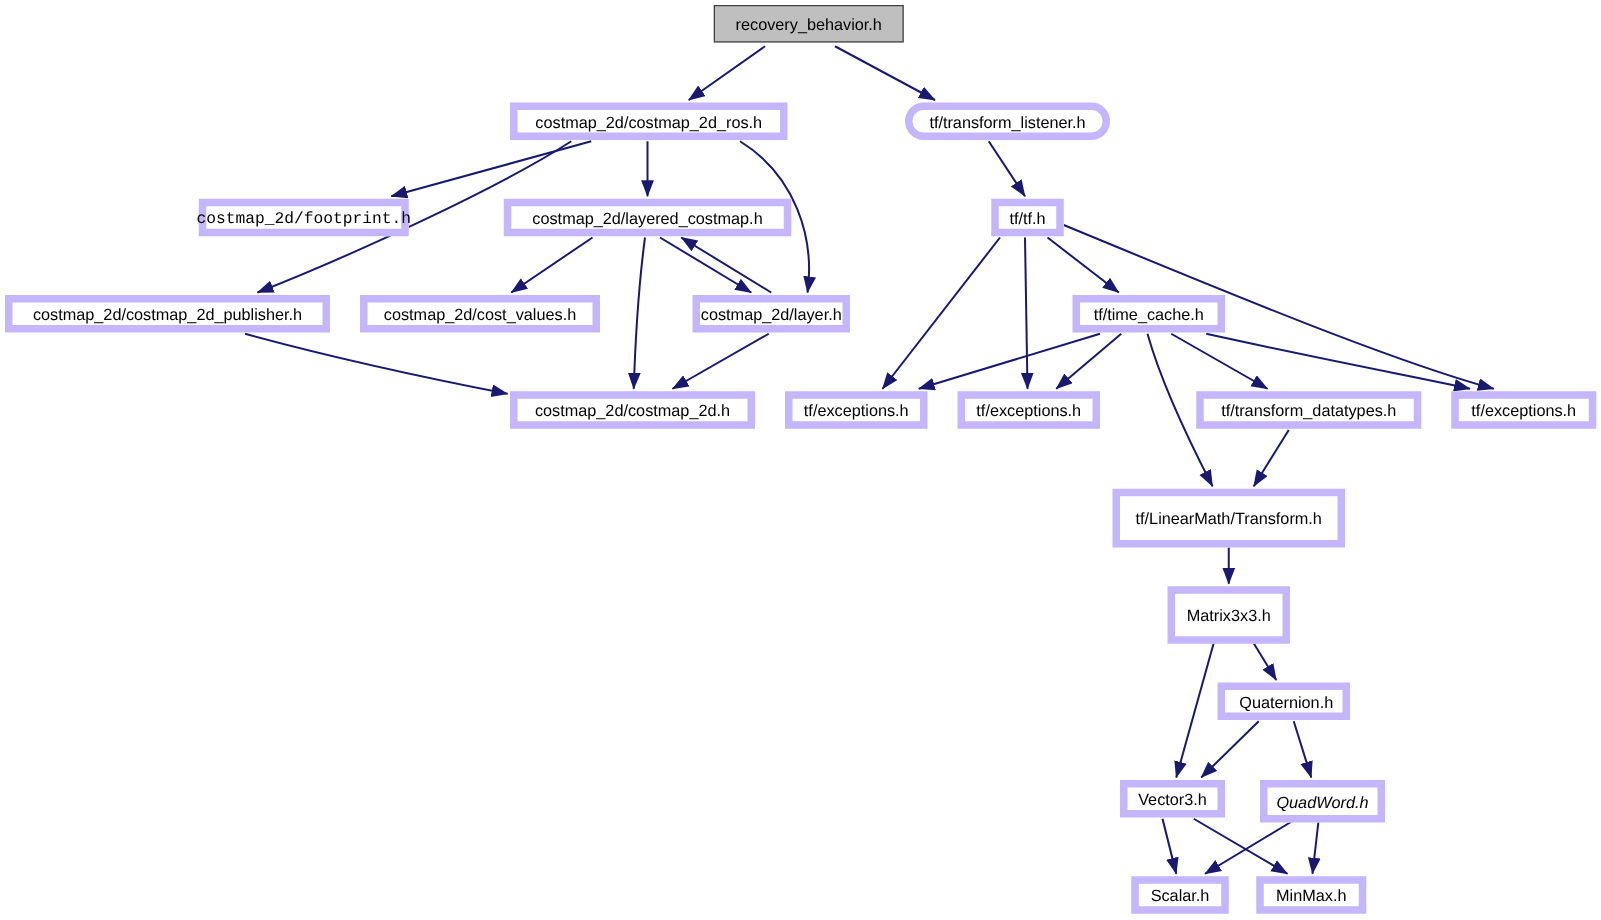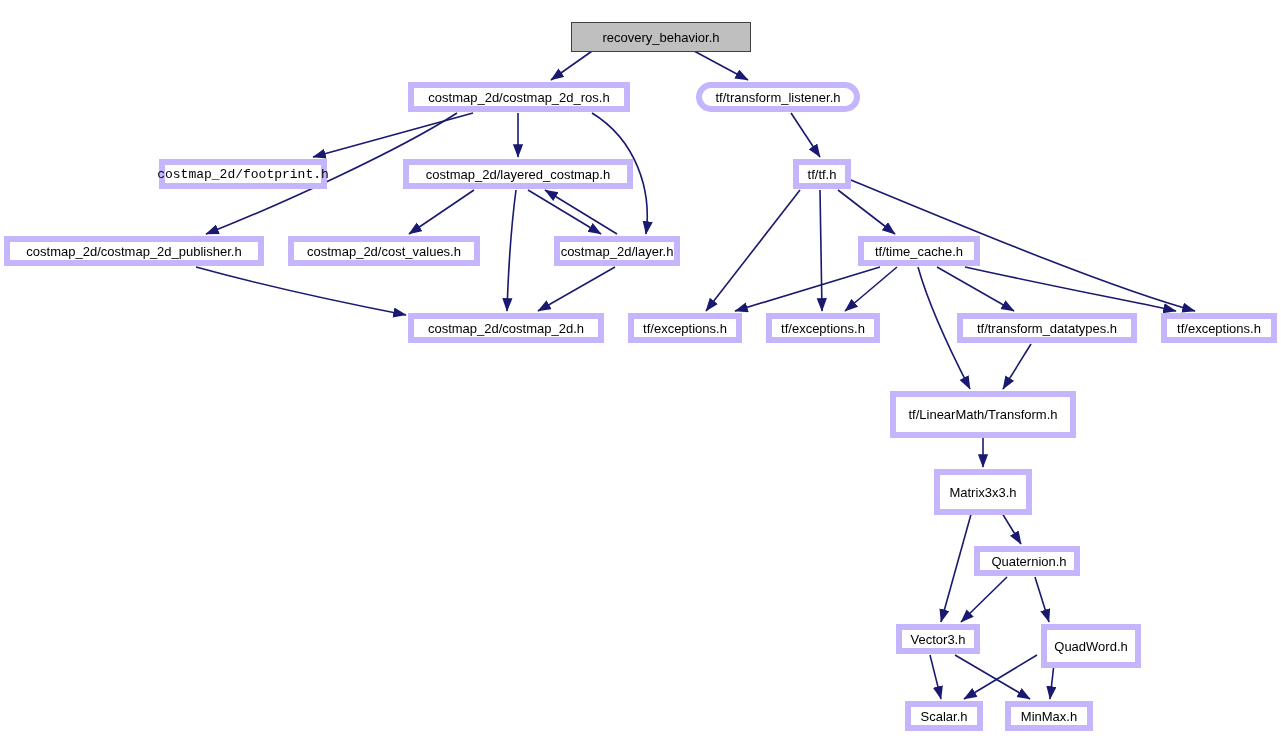--- a/index.html
+++ b/index.html
@@ -84,27 +84,27 @@
         <path d="M 994,500 L 1021,544" fill="none" stroke="#191970" stroke-width="1.6" marker-end="url(#arrowhead)"></path>
         <path d="M 1007,577 L 961,622" fill="none" stroke="#191970" stroke-width="1.6" marker-end="url(#arrowhead)"></path>
         <path d="M 1035,577 L 1049,622" fill="none" stroke="#191970" stroke-width="1.6" marker-end="url(#arrowhead)"></path>
         <path d="M 930,655 L 941,699" fill="none" stroke="#191970" stroke-width="1.6" marker-end="url(#arrowhead)"></path>
         <path d="M 955,655 L 1030,699" fill="none" stroke="#191970" stroke-width="1.6" marker-end="url(#arrowhead)"></path>
         <path d="M 1037,655 L 964,699" fill="none" stroke="#191970" stroke-width="1.6" marker-end="url(#arrowhead)"></path>
         <path d="M 1055,655 L 1050,699" fill="none" stroke="#191970" stroke-width="1.6" marker-end="url(#arrowhead)"></path>
       </g>
   </svg>
   <div id="node-layer">
-      <div class="node root" style="left: 571px; top: 22px; width: 180px; height: 30px; text-align: center;">
+      <div class="node root" style="left: 571px; top: 4px; width: 152px; height: 30px; text-align: center;">
         <span class="node-label">recovery_behavior.h</span>
       </div>
       <div class="node" style="left: 408px; top: 82px; width: 222px; height: 30px;">
         <span class="node-label">costmap_2d/costmap_2d_ros.h</span>
       </div>
-      <div class="node" style="left: 696px; top: 82px; width: 164px; height: 30px; border-radius: 15px;">
+      <div class="node" style="left: 724px; top: 82px; width: 164px; height: 30px; border-radius: 15px;">
         <span class="node-label">tf/transform_listener.h</span>
       </div>
       <div class="node" style="left: 159px; top: 159px; width: 168px; height: 30px; font-family: Liberation Mono, monospace;">
         <span class="node-label">costmap_2d/footprint.h</span>
       </div>
       <div class="node" style="left: 403px; top: 159px; width: 230px; height: 30px;">
         <span class="node-label">costmap_2d/layered_costmap.h</span>
       </div>
       <div class="node" style="left: 793px; top: 159px; width: 58px; height: 30px;">
         <span class="node-label">tf/tf.h</span>
@@ -141,21 +141,21 @@
       </div>
       <div class="node" style="left: 934px; top: 469px; width: 98px; height: 46px; align-items: center;">
         <span class="node-label">Matrix3x3.h</span>
       </div>
       <div class="node" style="left: 974px; top: 546px; width: 106px; height: 30px; padding-left: 11px;">
         <span class="node-label">Quaternion.h</span>
       </div>
       <div class="node" style="left: 896px; top: 624px; width: 84px; height: 30px;">
         <span class="node-label">Vector3.h</span>
       </div>
-      <div class="node" style="left: 1041px; top: 624px; width: 100px; height: 44px;">
+      <div class="node" style="left: 1008px; top: 624px; width: 100px; height: 34px; font-style: italic;">
         <span class="node-label">QuadWord.h</span>
       </div>
       <div class="node" style="left: 905px; top: 701px; width: 78px; height: 30px;">
         <span class="node-label">Scalar.h</span>
       </div>
       <div class="node" style="left: 1005px; top: 701px; width: 88px; height: 30px;">
         <span class="node-label">MinMax.h</span>
       </div>
     </div>
 </div>

